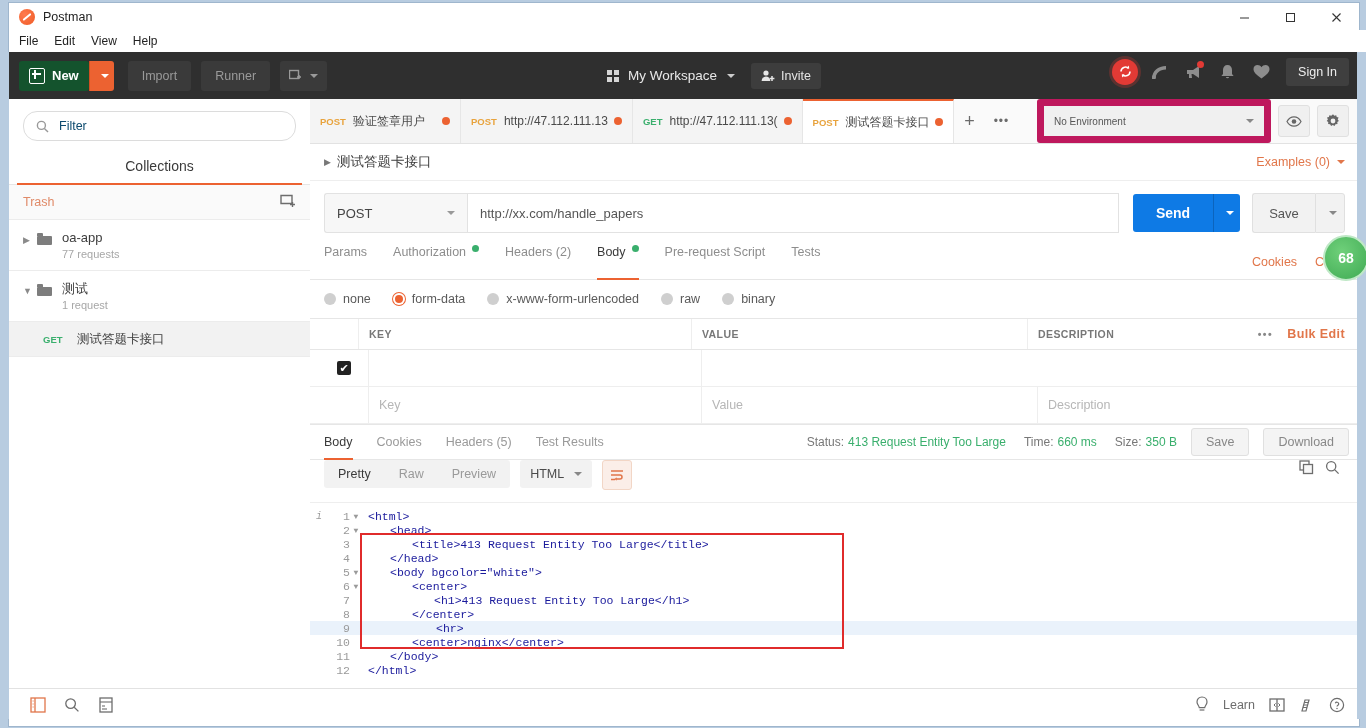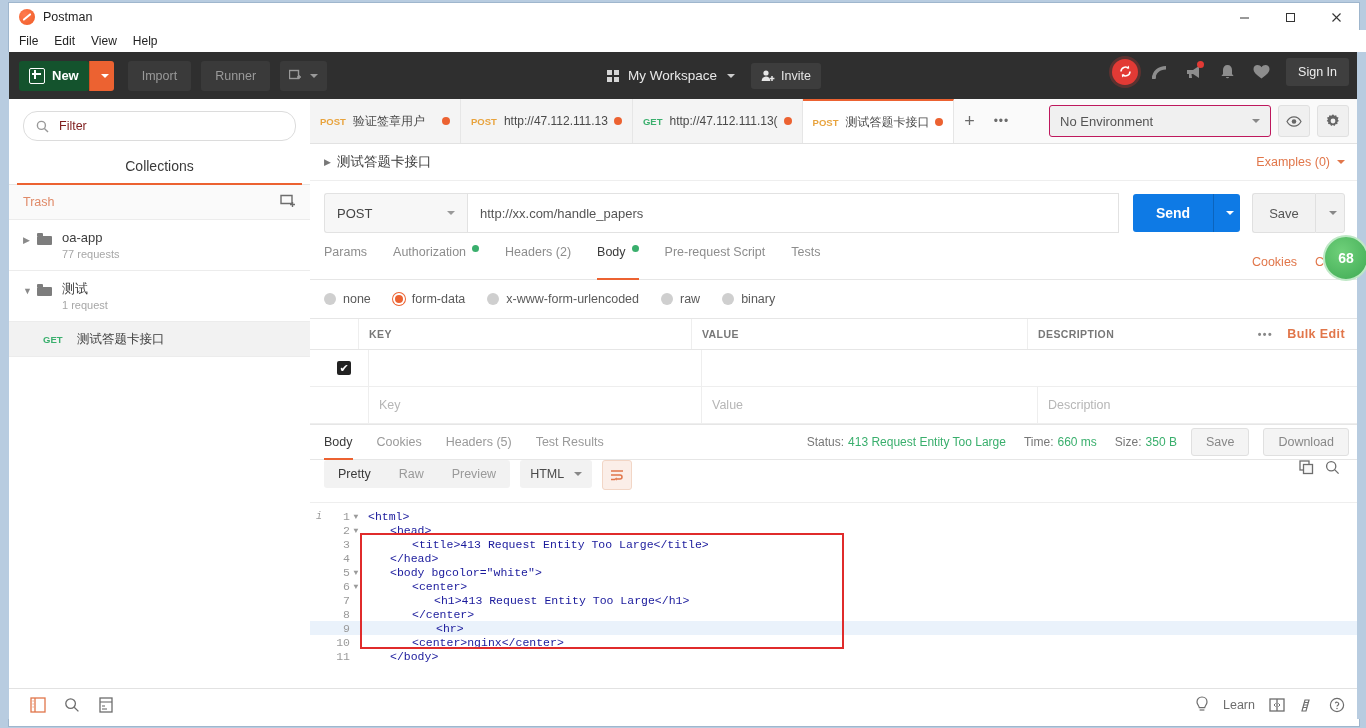--- a/index.html
+++ b/index.html
@@ -53,21 +53,21 @@
   .sync{width:26px;height:26px;border-radius:50%;background:#e23a35;display:flex;align-items:center;justify-content:center;
     box-shadow:0 0 0 3px rgba(226,58,53,.25);}
   .signin{height:28px;background:#3f3f3f;border-radius:3px;color:#eee;font-size:12.5px;display:flex;
     align-items:center;padding:0 12px;margin-left:8px;}
   .dot-red{position:absolute;width:7px;height:7px;border-radius:50%;background:#e23a35;}
 
   
   .sidebar{position:absolute;left:9px;top:99px;width:301px;height:589px;background:#fff;border-right:1px solid #e2e2e2;}
   .filterwrap{padding:12px 14px 8px 14px;}
   .filter{height:28px;border:1px solid #dcdcdc;border-radius:14px;display:flex;align-items:center;padding:0 12px;color:#b5b5b5;}
-  .filter .ph{font-size:12.5px;margin-left:10px;color:#7f1d1d;}
+  .filter .ph{font-size:12.5px;margin-left:10px;color:#0c4a6e;}
   .sidetabs{display:flex;border-bottom:1px solid #e6e6e6;}
   .sidetab{flex:1;text-align:center;font-size:14px;color:#9a9a9a;padding:9px 0 10px 0;position:relative;}
   .sidetab.active{color:#3a3a3a;}
   .sidetab.active:after{content:"";position:absolute;left:8px;right:8px;bottom:-1px;height:2.5px;background:#ec6231;}
   .trashrow{height:34px;display:flex;align-items:center;padding:0 14px;border-bottom:1px solid #ececec;background:#fafafa;}
   .trash-label{color:#e08a68;font-size:12.5px;}
   .newfolder{margin-left:auto;color:#6d6d6d;}
   .coll{border-bottom:1px solid #ececec;padding:10px 10px 10px 14px;display:flex;align-items:flex-start;}
   .twisty{width:12px;color:#8a8a8a;font-size:9px;padding-top:5px;}
   .folder{width:15px;height:12px;margin:3px 10px 0 2px;position:relative;flex:none;}
@@ -86,22 +86,22 @@
     background:#f4f4f4;position:relative;}
   .rtab.active{background:#fff;border-top:2.5px solid #ec6231;}
   .rtab .m{font-size:9.5px;font-weight:bold;margin-right:7px;}
   .m.post{color:#e8a33d;}
   .m.get{color:#3aaf6d;}
   .rtab .t{font-size:12px;color:#4a4a4a;white-space:nowrap;overflow:hidden;text-overflow:clip;flex:1;}
   .unsaved{width:8px;height:8px;border-radius:50%;background:#ec6231;margin-left:6px;flex:none;}
   .tabadd{width:30px;display:flex;align-items:center;justify-content:center;color:#6b6b6b;font-size:18px;}
   .tabmore{width:34px;display:flex;align-items:center;justify-content:center;color:#6b6b6b;letter-spacing:1px;}
   .envbar{margin-left:auto;display:flex;align-items:center;padding-right:8px;}
-  .envsel{width:200px;height:30px;background:#f0f0f0;border:1px solid #be185d;border-radius:3px;display:flex;
-    align-items:center;padding:0 10px;color:#555;font-size:13px;}
+  .envsel{width:200px;height:30px;background:#f0f0f0;border:7px solid #be185d;border-radius:3px;display:flex;
+    align-items:center;padding:0 10px;color:#555;font-size:10px;}
   .envsel .caret{margin-left:auto;color:#888;}
   .eicon{width:30px;height:30px;background:#f0f0f0;border:1px solid #e0e0e0;border-radius:3px;margin-left:7px;
     display:flex;align-items:center;justify-content:center;color:#666;}
 
   .reqtitle{height:36px;display:flex;align-items:center;padding:0 0 0 14px;border-bottom:1px solid #eee;}
   .reqtitle .arrow{color:#777;font-size:9px;margin-right:6px;}
   .reqtitle .nm{font-size:13.5px;color:#3d3d3d;}
   .examples{margin-left:auto;margin-right:12px;color:#e1764a;font-size:12.5px;display:flex;align-items:center;}
 
   .urlrow{display:flex;align-items:center;padding:12px 12px 12px 14px;}
@@ -630,20 +630,26 @@
           <span class="gut-n">10</span>
           <span class="gut-f"></span>
           <span class="ctext tg" style="padding-left:50px">&lt;center&gt;nginx&lt;/center&gt;</span>
         </div>
       <div class="cline">
           <span class="gut-i"></span>
           <span class="gut-n">11</span>
           <span class="gut-f"></span>
           <span class="ctext tg" style="padding-left:28px">&lt;/body&gt;</span>
         </div>
+      <div class="cline">
+          <span class="gut-i"></span>
+          <span class="gut-n">12</span>
+          <span class="gut-f"></span>
+          <span class="ctext tg">&lt;/html&gt;</span>
+        </div>
 
       <div class="hlbox"></div>
     </div>
 
     <div class="badge68">68</div>
   </div>
 
   <div class="statusbar">
     <div class="sb-left">
       <span>

